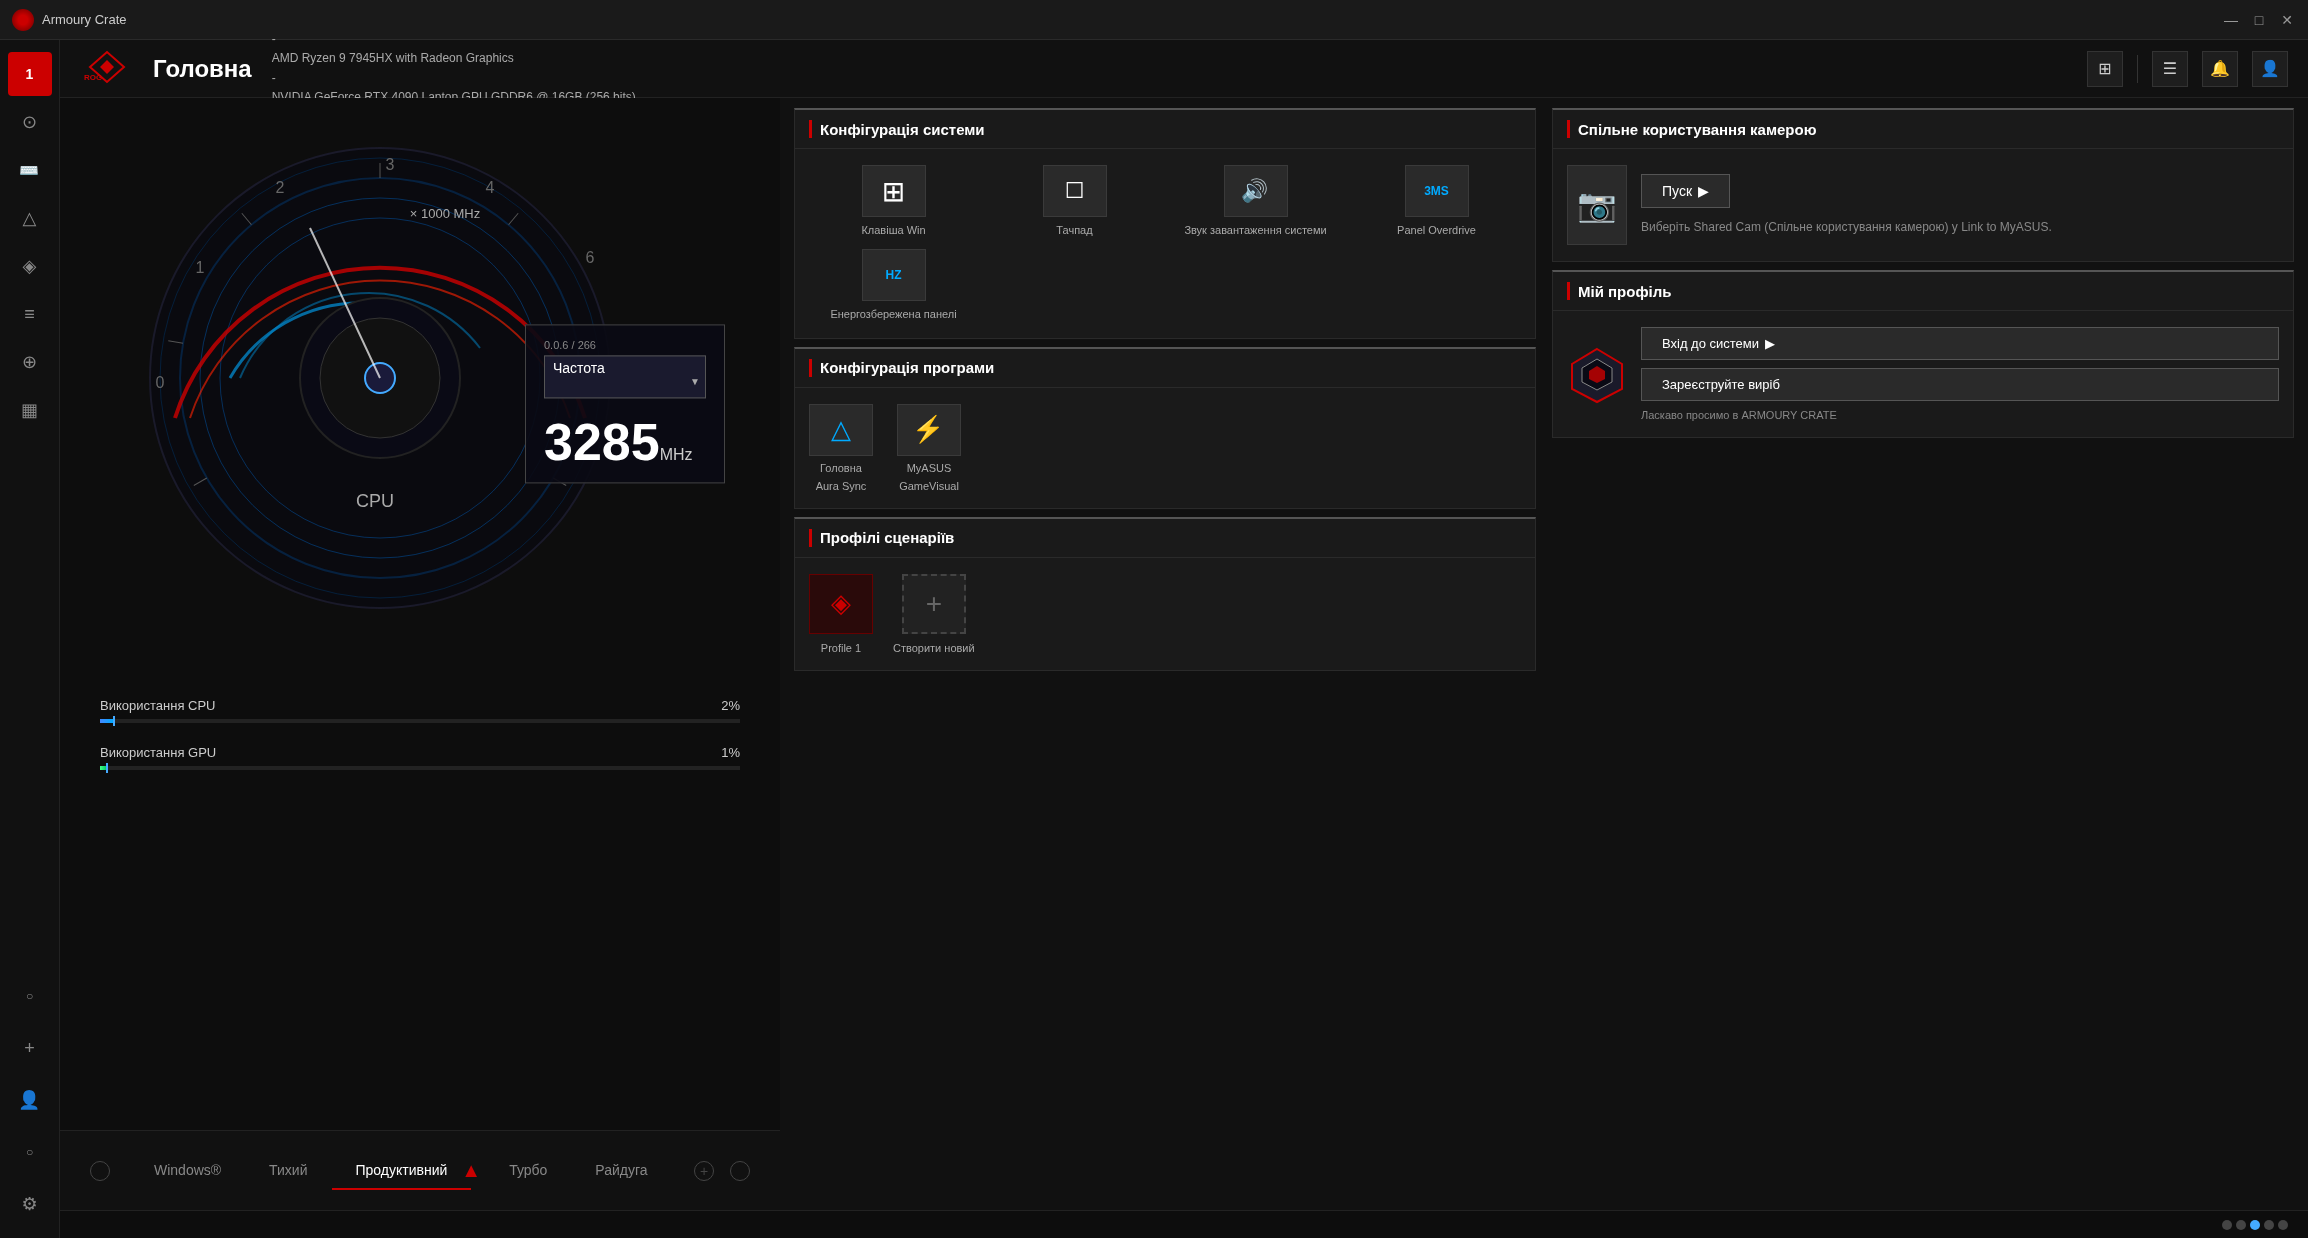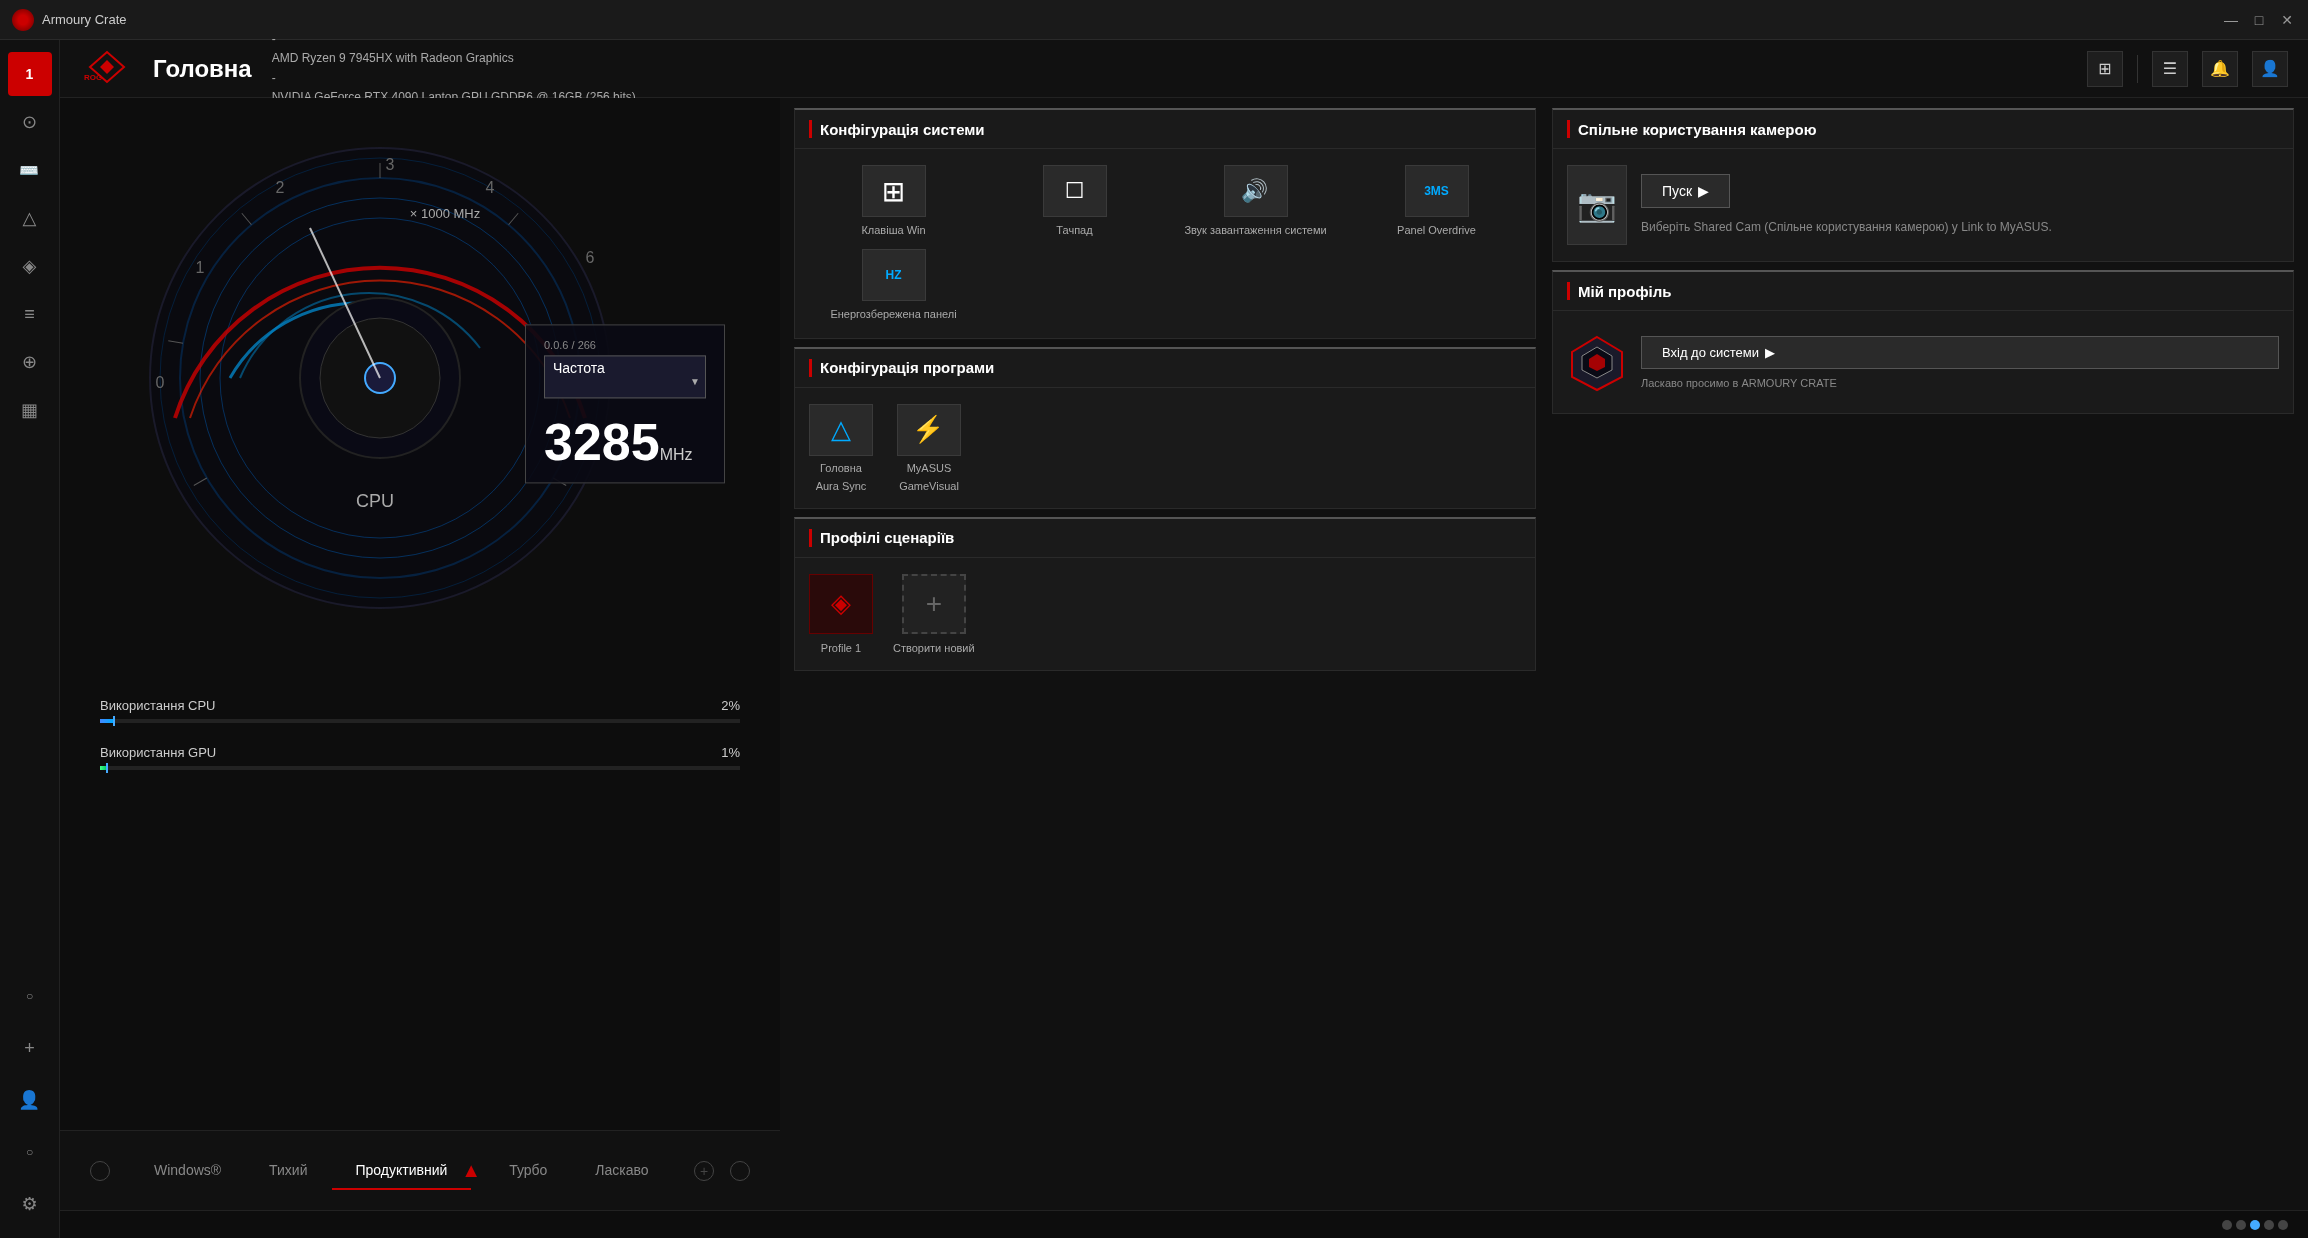--- a/index.html
+++ b/index.html
@@ -672,21 +672,21 @@
 
         <div class="fan-mode-area">
           <div class="fan-circle"></div>
           <div class="fan-tab">Windows®</div>
           <div class="fan-tab">Тихий</div>
           <div style="display:flex;align-items:center;">
             <div class="fan-tab active">Продуктивний</div>
             <span class="fan-icon">▲</span>
           </div>
           <div class="fan-tab">Турбо</div>
-          <div class="fan-tab">Ласкаво</div>
+          <div class="fan-tab">Райдуга</div>
           <div class="fan-add-btn">+</div>
           <div class="fan-circle" style="margin-left:16px;margin-right:0;"></div>
         </div>
       </div>
 
       <div class="right-panel">
 
         <div class="cards-col">
 
           <div class="card">
@@ -814,20 +814,23 @@
                     <polygon points="30,5 55,20 55,45 30,58 5,45 5,20" fill="#1a1a2a" stroke="#c00" stroke-width="2"></polygon>
                     <polygon points="30,15 45,24 45,38 30,46 15,38 15,24" fill="#0a0a15" stroke="#888" stroke-width="1"></polygon>
                     <polygon points="30,22 38,27 38,35 30,39 22,35 22,27" fill="#c00" opacity="0.8"></polygon>
                   </svg>
                 </div>
                 <div class="profile-content">
                   <button class="profile-btn">
                     <span>Вхід до системи</span>
                     <span>▶</span>
                   </button>
+                  <button class="profile-btn">
+                    <span>Зареєструйте виріб</span>
+                  </button>
                   <p class="profile-welcome">Ласкаво просимо в ARMOURY CRATE</p>
                 </div>
               </div>
             </div>
           </div>
 
         </div>
       </div>
     </div>
 

